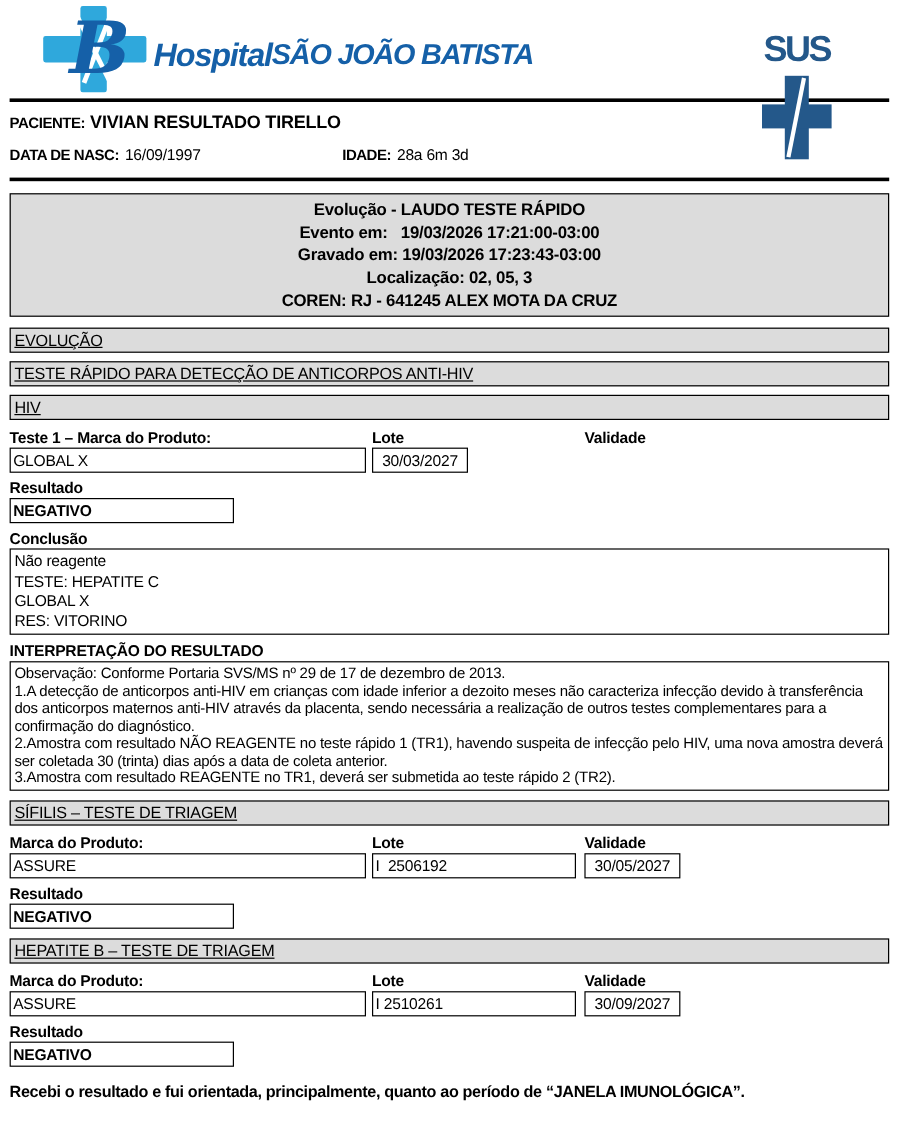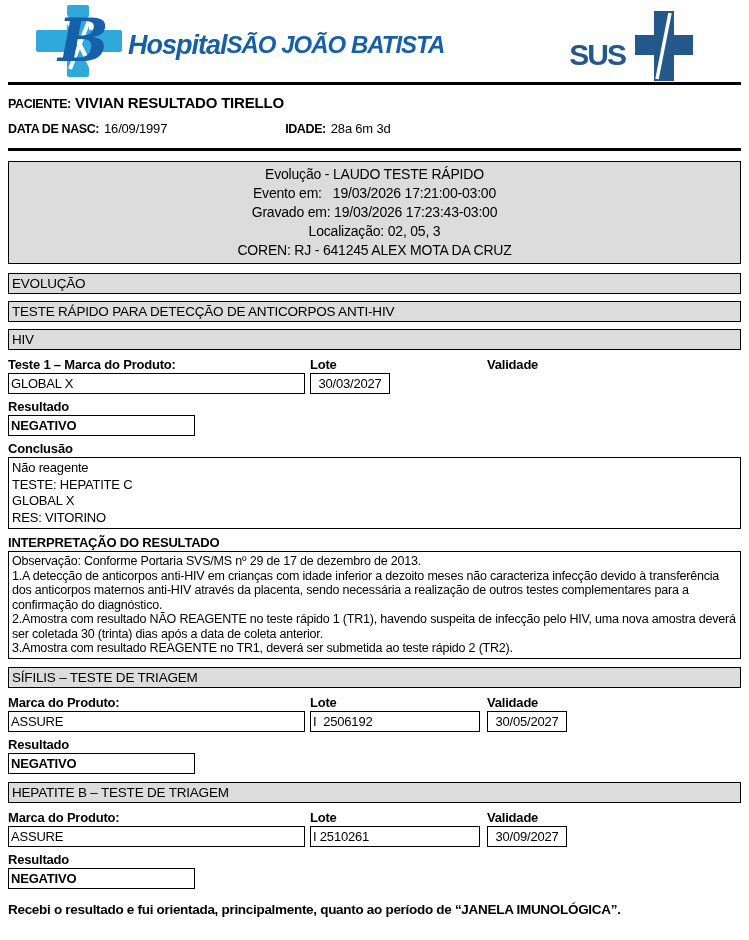--- a/index.html
+++ b/index.html
@@ -13,47 +13,48 @@
 
   
   .header {
     display: flex; justify-content: space-between; align-items: flex-start;
     height: 82px; padding: 5px 42px 0 26px;
   }
   .logo-hospital { display: flex; align-items: center; gap: 4px; }
   .logo-text { display: flex; flex-direction: row; margin-top: 4px; }
   .logo-line1 { font-size: 27px; line-height: 26px; font-weight: bold; font-style: italic; color: #1560A8; letter-spacing: -1px; }
   .logo-line2 { font-size: 24px; line-height: 25px; font-weight: bold; font-style: italic; color: #1560A8; letter-spacing: -1px; }
-  .logo-sus { display: flex; align-items: center; gap: 4px; margin-top: 6px; }
+  .logo-sus { display: flex; align-items: center; gap: 4px; margin-top: 6px; flex-direction: column; }
   .sus-text { font-size: 30px; font-weight: bold; color: #24588A; letter-spacing: -2px; margin-top: 14px; }
 
   hr.thick { border: 0; border-top: 3px solid #000; margin: 0; }
 
   
   .patient { padding: 9px 0 12px 0; }
   .p-row1 { margin-bottom: 9px; }
   .p-lbl { font-weight: bold; font-size: 12.5px; letter-spacing: -0.4px; }
   .p-name { font-weight: bold; font-size: 15px; }
   .p-row2 { display: flex; align-items: baseline; }
   .p-val { font-size: 13px; margin-left: 5px; }
   .p-idade { margin-left: 118px; }
 
   
   .event-box {
     border: 1px solid #000; background: #DCDCDC;
-    text-align: center; font-weight: normal; font-size: 14px; line-height: 19px;
+    text-align: center; font-weight: bold; font-size: 14px; line-height: 19px;
     padding: 3px 0; margin: 10px 0 9px 0;
   }
   .event-box div { white-space: pre-wrap; }
 
   
   .bar {
     border: 1px solid #000; background: #DCDCDC;
     font-size: 13.5px; height: 21px; line-height: 19px; padding: 0 3px;
     margin-bottom: 7px;
+    text-decoration: underline;
   }
 
   
   .fgrid { display: grid; grid-template-columns: 302px 177px auto; }
   .flbl { font-weight: bold; font-size: 13px; height: 16px; }
   .vbox {
     border: 1px solid #000; height: 21px; line-height: 19px;
     font-size: 13px; padding: 0 2px; white-space: pre-wrap; overflow: hidden;
   }
   .w-marca { width: 297px; }

